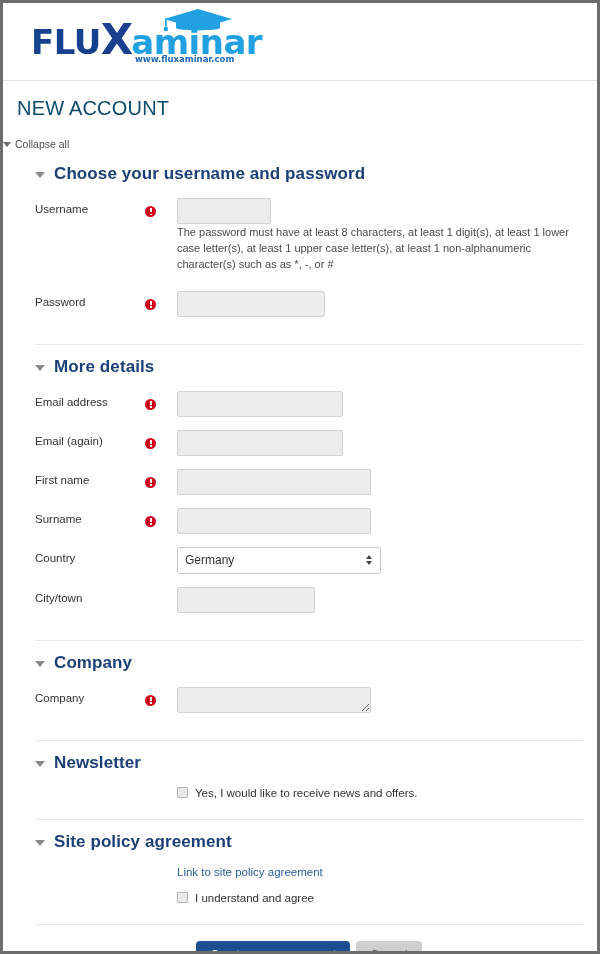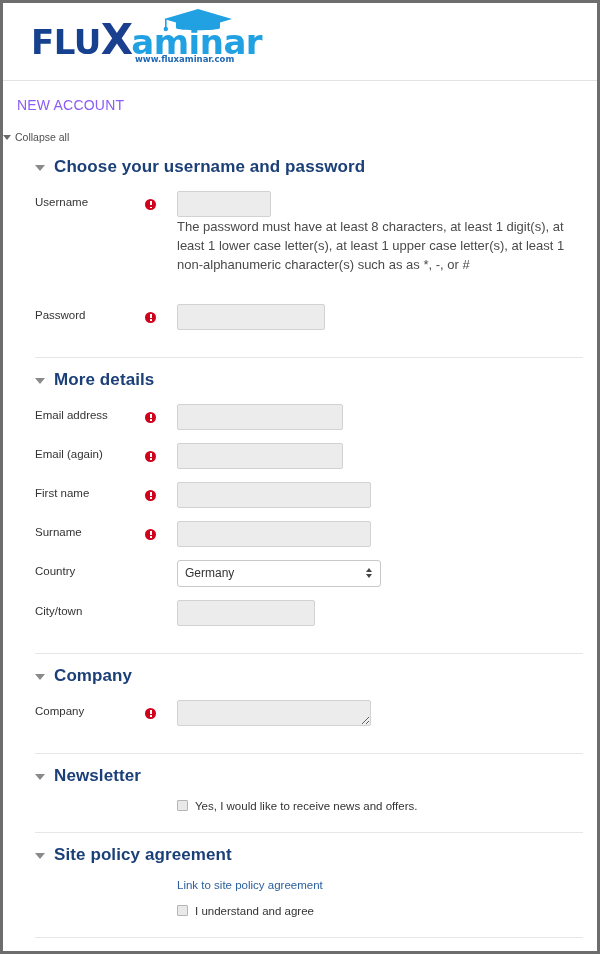--- a/index.html
+++ b/index.html
@@ -82,23 +82,23 @@
     position: absolute;
     left: 131px;
     top: -1px;
     width: 72px;
     height: 26px;
   }
 
   
   .page-title {
     font-family: "Liberation Sans", sans-serif;
-    font-size: 14px;
+    font-size: 20px;
     font-weight: normal;
-    color: #8b5cf6;
+    color: #0c4a6e;
     margin: 16px 0 0 14px;
     letter-spacing: 0.2px;
   }
 
   
   .collapse-row {
     padding: 14px 16px 0 0;
     height: 18px;
   }
   .collapse-link {
@@ -270,24 +270,24 @@
   }
   .sel-arrows i.up {
     border-bottom: 4px solid #444;
     margin-bottom: 2px;
   }
   .sel-arrows i.dn {
     border-top: 4px solid #444;
   }
 
   .help-text {
-    font-size: 13px;
+    font-size: 11px;
     color: #4a4a4a;
     line-height: 1.45;
-    margin: 1px 0 16px 0;
+    margin: 1px 0 5px 0;
     max-width: 414px;
   }
 
   
   .indent-row {
     display: flex;
     align-items: center;
     padding-left: 142px;
     margin-bottom: 6px;
   }

